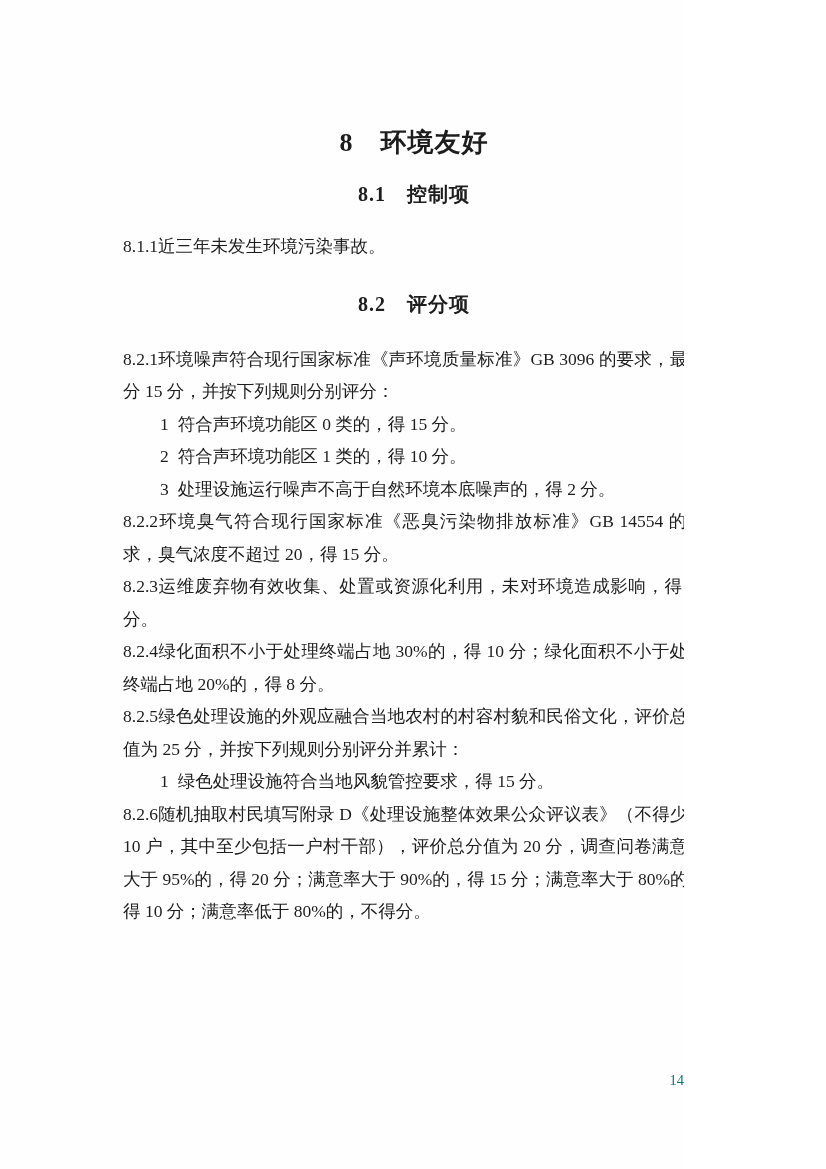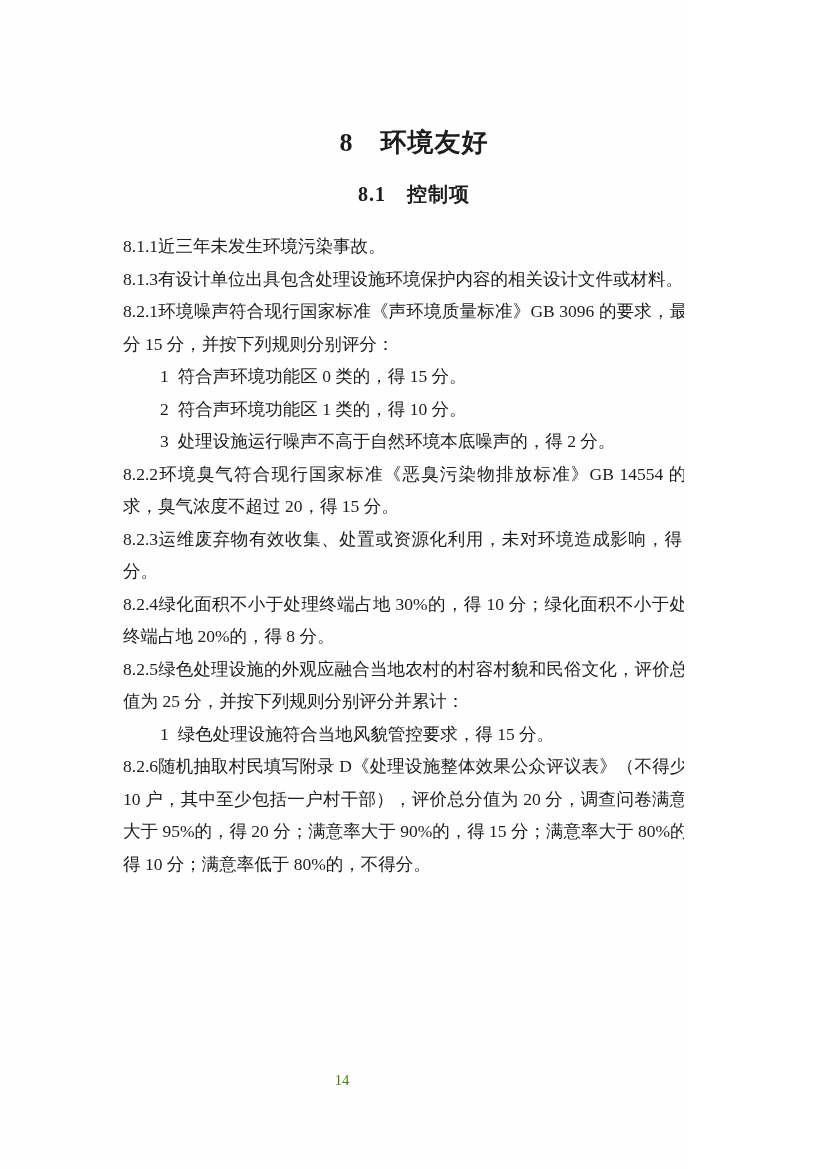--- a/index.html
+++ b/index.html
@@ -43,38 +43,38 @@
     text-align: justify;
   }
   .clause .num { }
   .sub { padding-left: 37px; }
   .sub .num { margin-right: 9px; }
   .page-number {
     position: absolute;
     top: 1072px;
     left: 0;
     width: 100%;
-    text-align: center;
+    text-align: right;
     font-size: 14.5px;
-    color: #4d7c0f;
+    color: #0f766e;
   }
 </style>
 </head>
 <body>
 
 <div class="page">
   <div class="content">
 
     <h1 class="chapter-heading">8　环境友好</h1>
 
     <h2 class="section-heading sh-first">8.1　控制项</h2>
 
     <p class="clause"><span class="num">8.1.1</span><span>近三年未发生环境污染事故。</span></p>
-    <p class="clause"><span class="num">8.1.3</span><span>有设计单位出具包含处理设施环境保护内容的相关设计文件或材料。</span></p>
 
+    <h2 class="section-heading sh-second">8.2　评分项</h2>
 
     <p class="clause"><span class="num">8.2.1</span><span>环境噪声符合现行国家标准《声环境质量标准》GB 3096 的要求，最高分 15 分，并按下列规则分别评分：</span></p>
     <p class="clause sub"><span class="num">1</span><span>符合声环境功能区 0 类的，得 15 分。</span></p>
     <p class="clause sub"><span class="num">2</span><span>符合声环境功能区 1 类的，得 10 分。</span></p>
     <p class="clause sub"><span class="num">3</span><span>处理设施运行噪声不高于自然环境本底噪声的，得 2 分。</span></p>
     <p class="clause"><span class="num">8.2.2</span><span>环境臭气符合现行国家标准《恶臭污染物排放标准》GB 14554 的要求，臭气浓度不超过 20，得 15 分。</span></p>
     <p class="clause"><span class="num">8.2.3</span><span>运维废弃物有效收集、处置或资源化利用，未对环境造成影响，得 15 分。</span></p>
     <p class="clause"><span class="num">8.2.4</span><span>绿化面积不小于处理终端占地 30%的，得 10 分；绿化面积不小于处理终端占地 20%的，得 8 分。</span></p>
     <p class="clause"><span class="num">8.2.5</span><span>绿色处理设施的外观应融合当地农村的村容村貌和民俗文化，评价总分值为 25 分，并按下列规则分别评分并累计：</span></p>
     <p class="clause sub"><span class="num">1</span><span>绿色处理设施符合当地风貌管控要求，得 15 分。</span></p>

